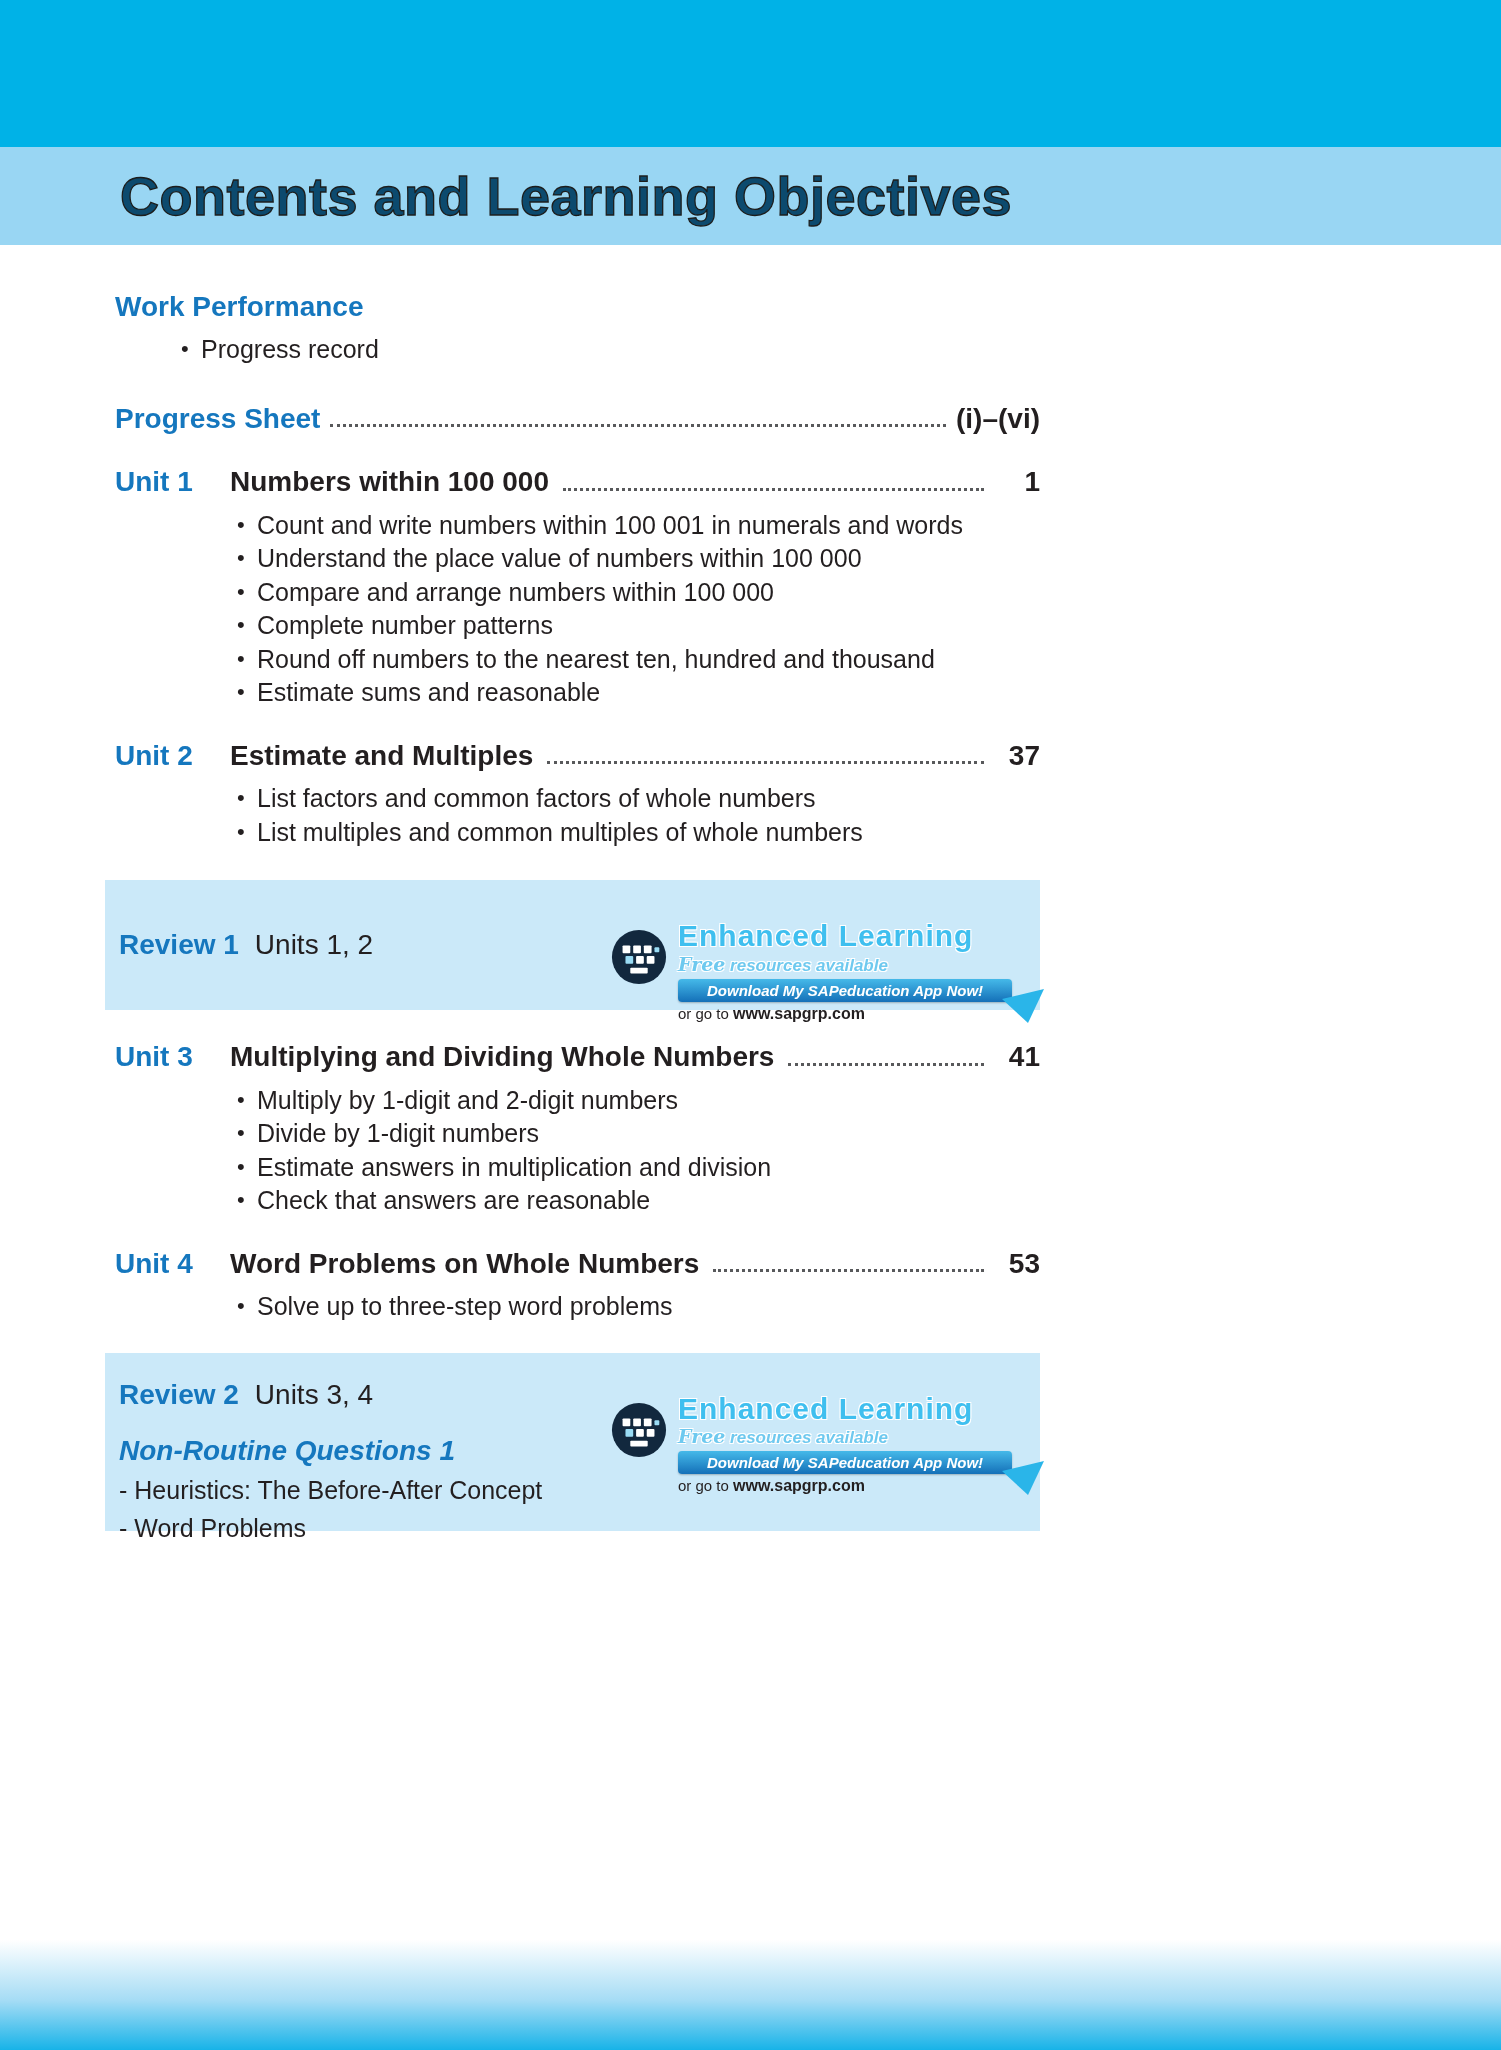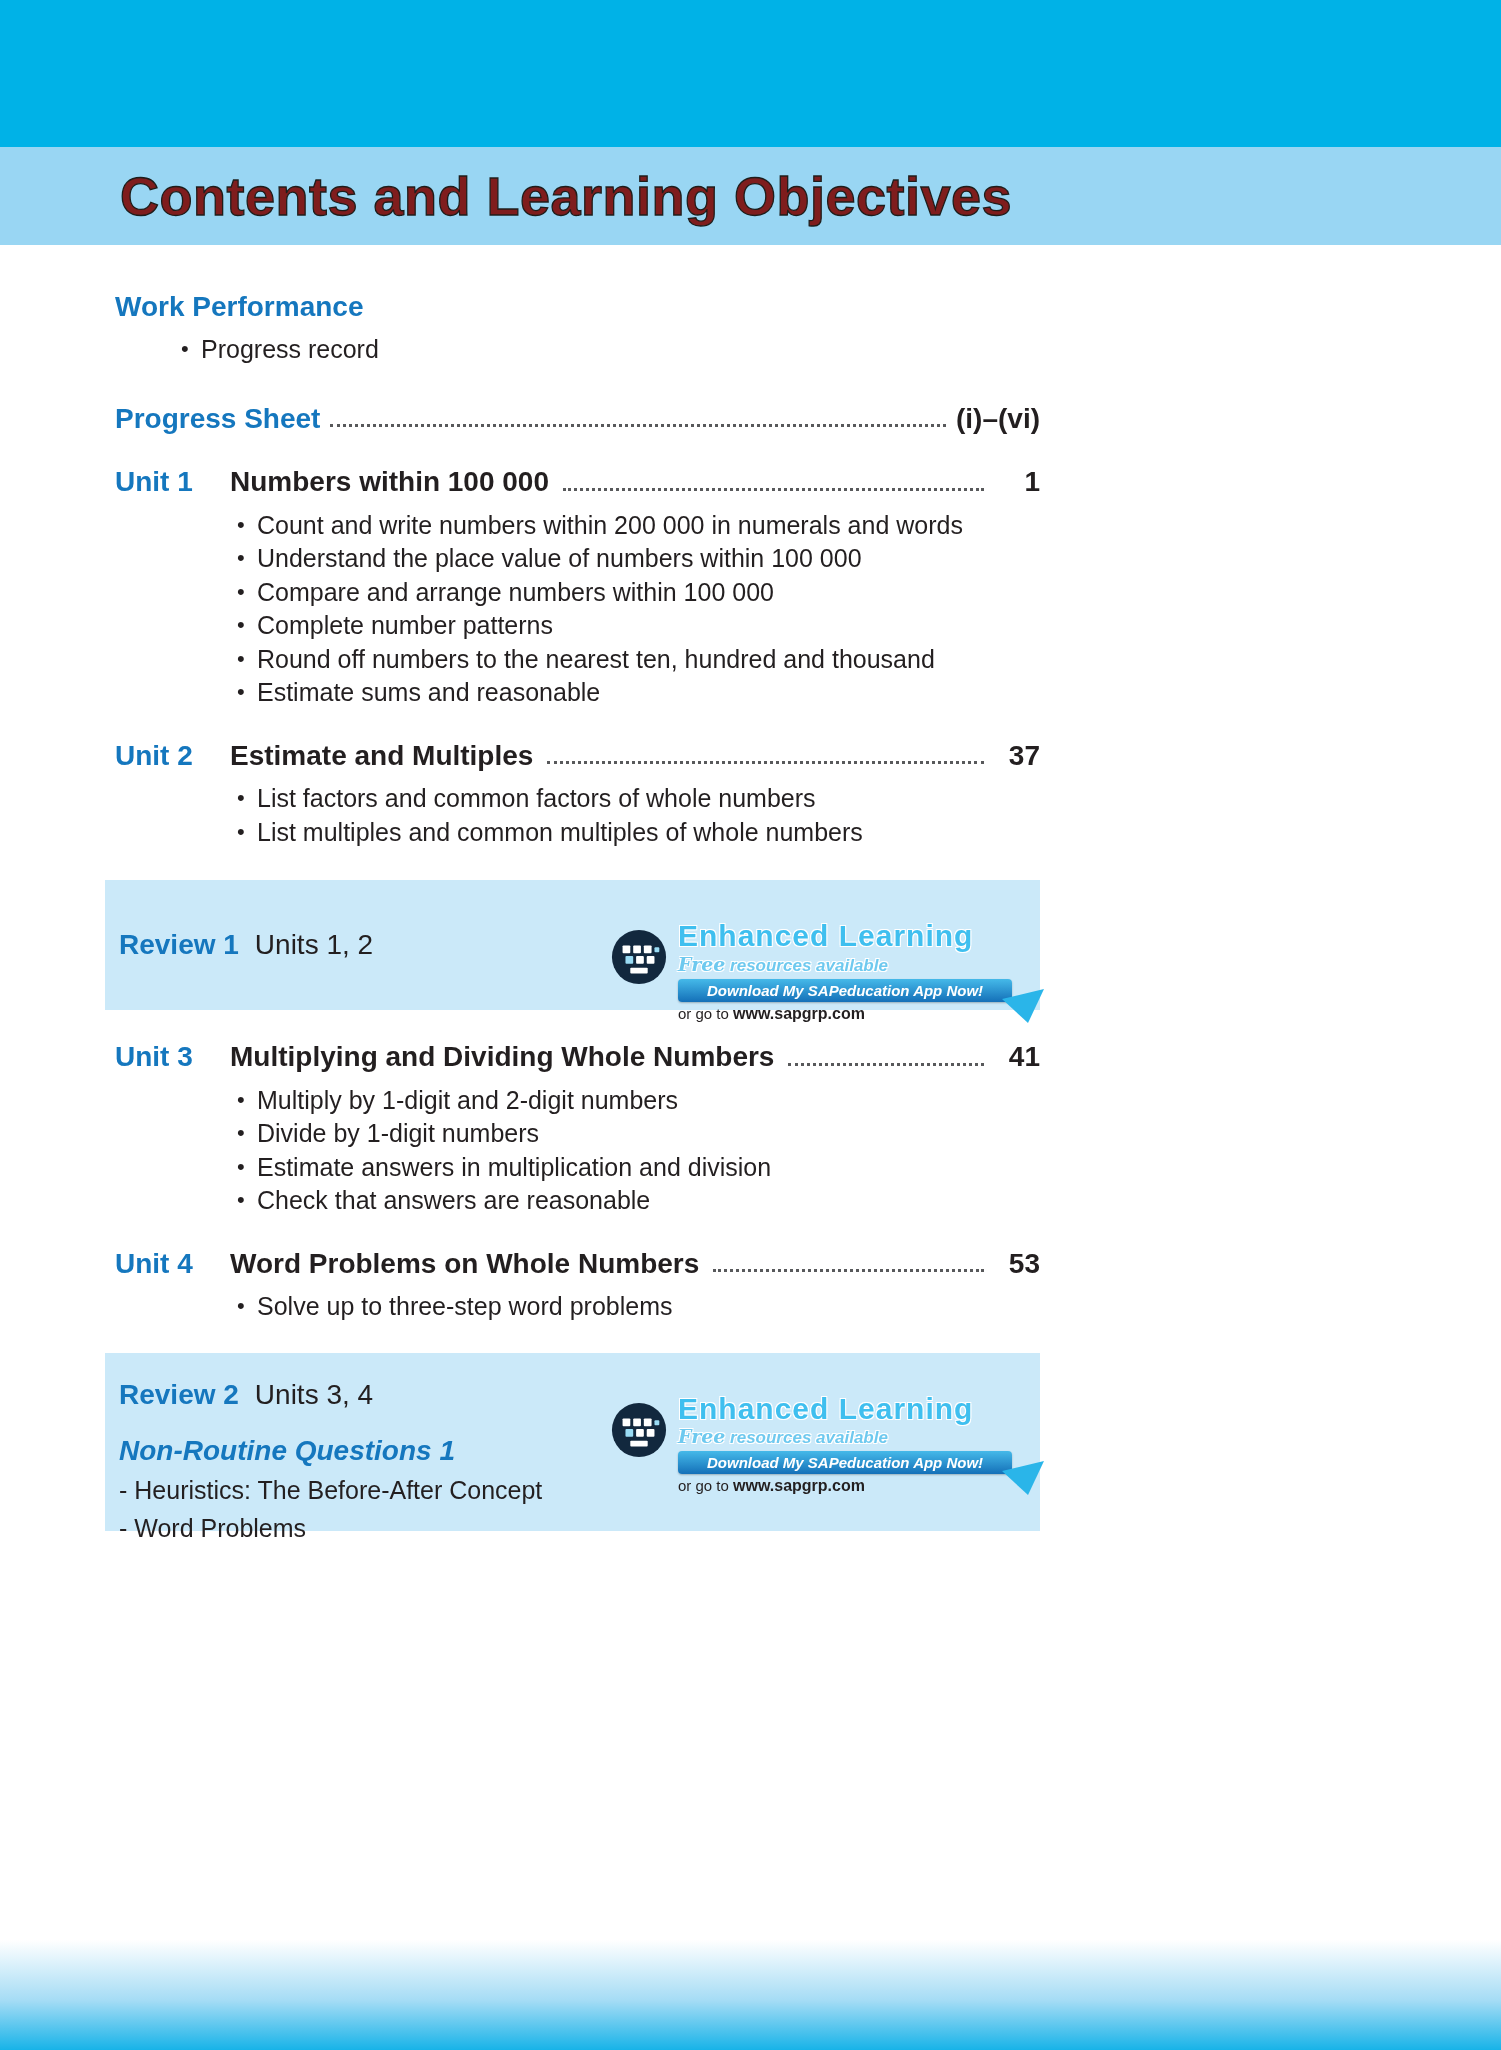--- a/index.html
+++ b/index.html
@@ -6,21 +6,21 @@
   body { margin:0; background:#ffffff; }
   .page {
     position:relative; width:1501px; height:2050px; overflow:hidden;
     background:#ffffff; font-family:"Liberation Sans", sans-serif; color:#231f20;
   }
   .top-band { height:147px; background:#00b2e7; }
   .title-band {
     height:98px; background:#99d6f3; display:flex; align-items:center; padding-left:120px;
   }
   .title-band h1 {
-    margin:0; font-size:54px; font-weight:bold; color:#7f1d1d;
+    margin:0; font-size:54px; font-weight:bold; color:#0c4a6e;
     letter-spacing:0.5px; -webkit-text-stroke:1.3px #1d1d1b;
   }
   .content { padding-left:115px; width:1040px; }
 
   .blue { color:#1577be; font-weight:bold; }
 
   .wp { margin-top:46px; }
   .wp h2 { margin:0; font-size:28px; }
 
   .bullets { list-style:none; margin:10px 0 0 0; padding:0; font-size:25px; line-height:1.3; }
@@ -103,21 +103,21 @@
     </div>
 
     <section class="unit">
       <div class="toc-row">
         <span class="unit-label">Unit 1</span>
         <span class="unit-title">Numbers within 100 000</span>
         <span class="dots"></span>
         <span class="page-num">1</span>
       </div>
       <ul class="bullets unit-bullets">
-        <li>Count and write numbers within 200 000 in numerals and words</li>
+        <li>Count and write numbers within 100 001 in numerals and words</li>
         <li>Understand the place value of numbers within 100 000</li>
         <li>Compare and arrange numbers within 100 000</li>
         <li>Complete number patterns</li>
         <li>Round off numbers to the nearest ten, hundred and thousand</li>
         <li>Estimate sums and reasonable</li>
       </ul>
     </section>
 
     <section class="unit">
       <div class="toc-row">

